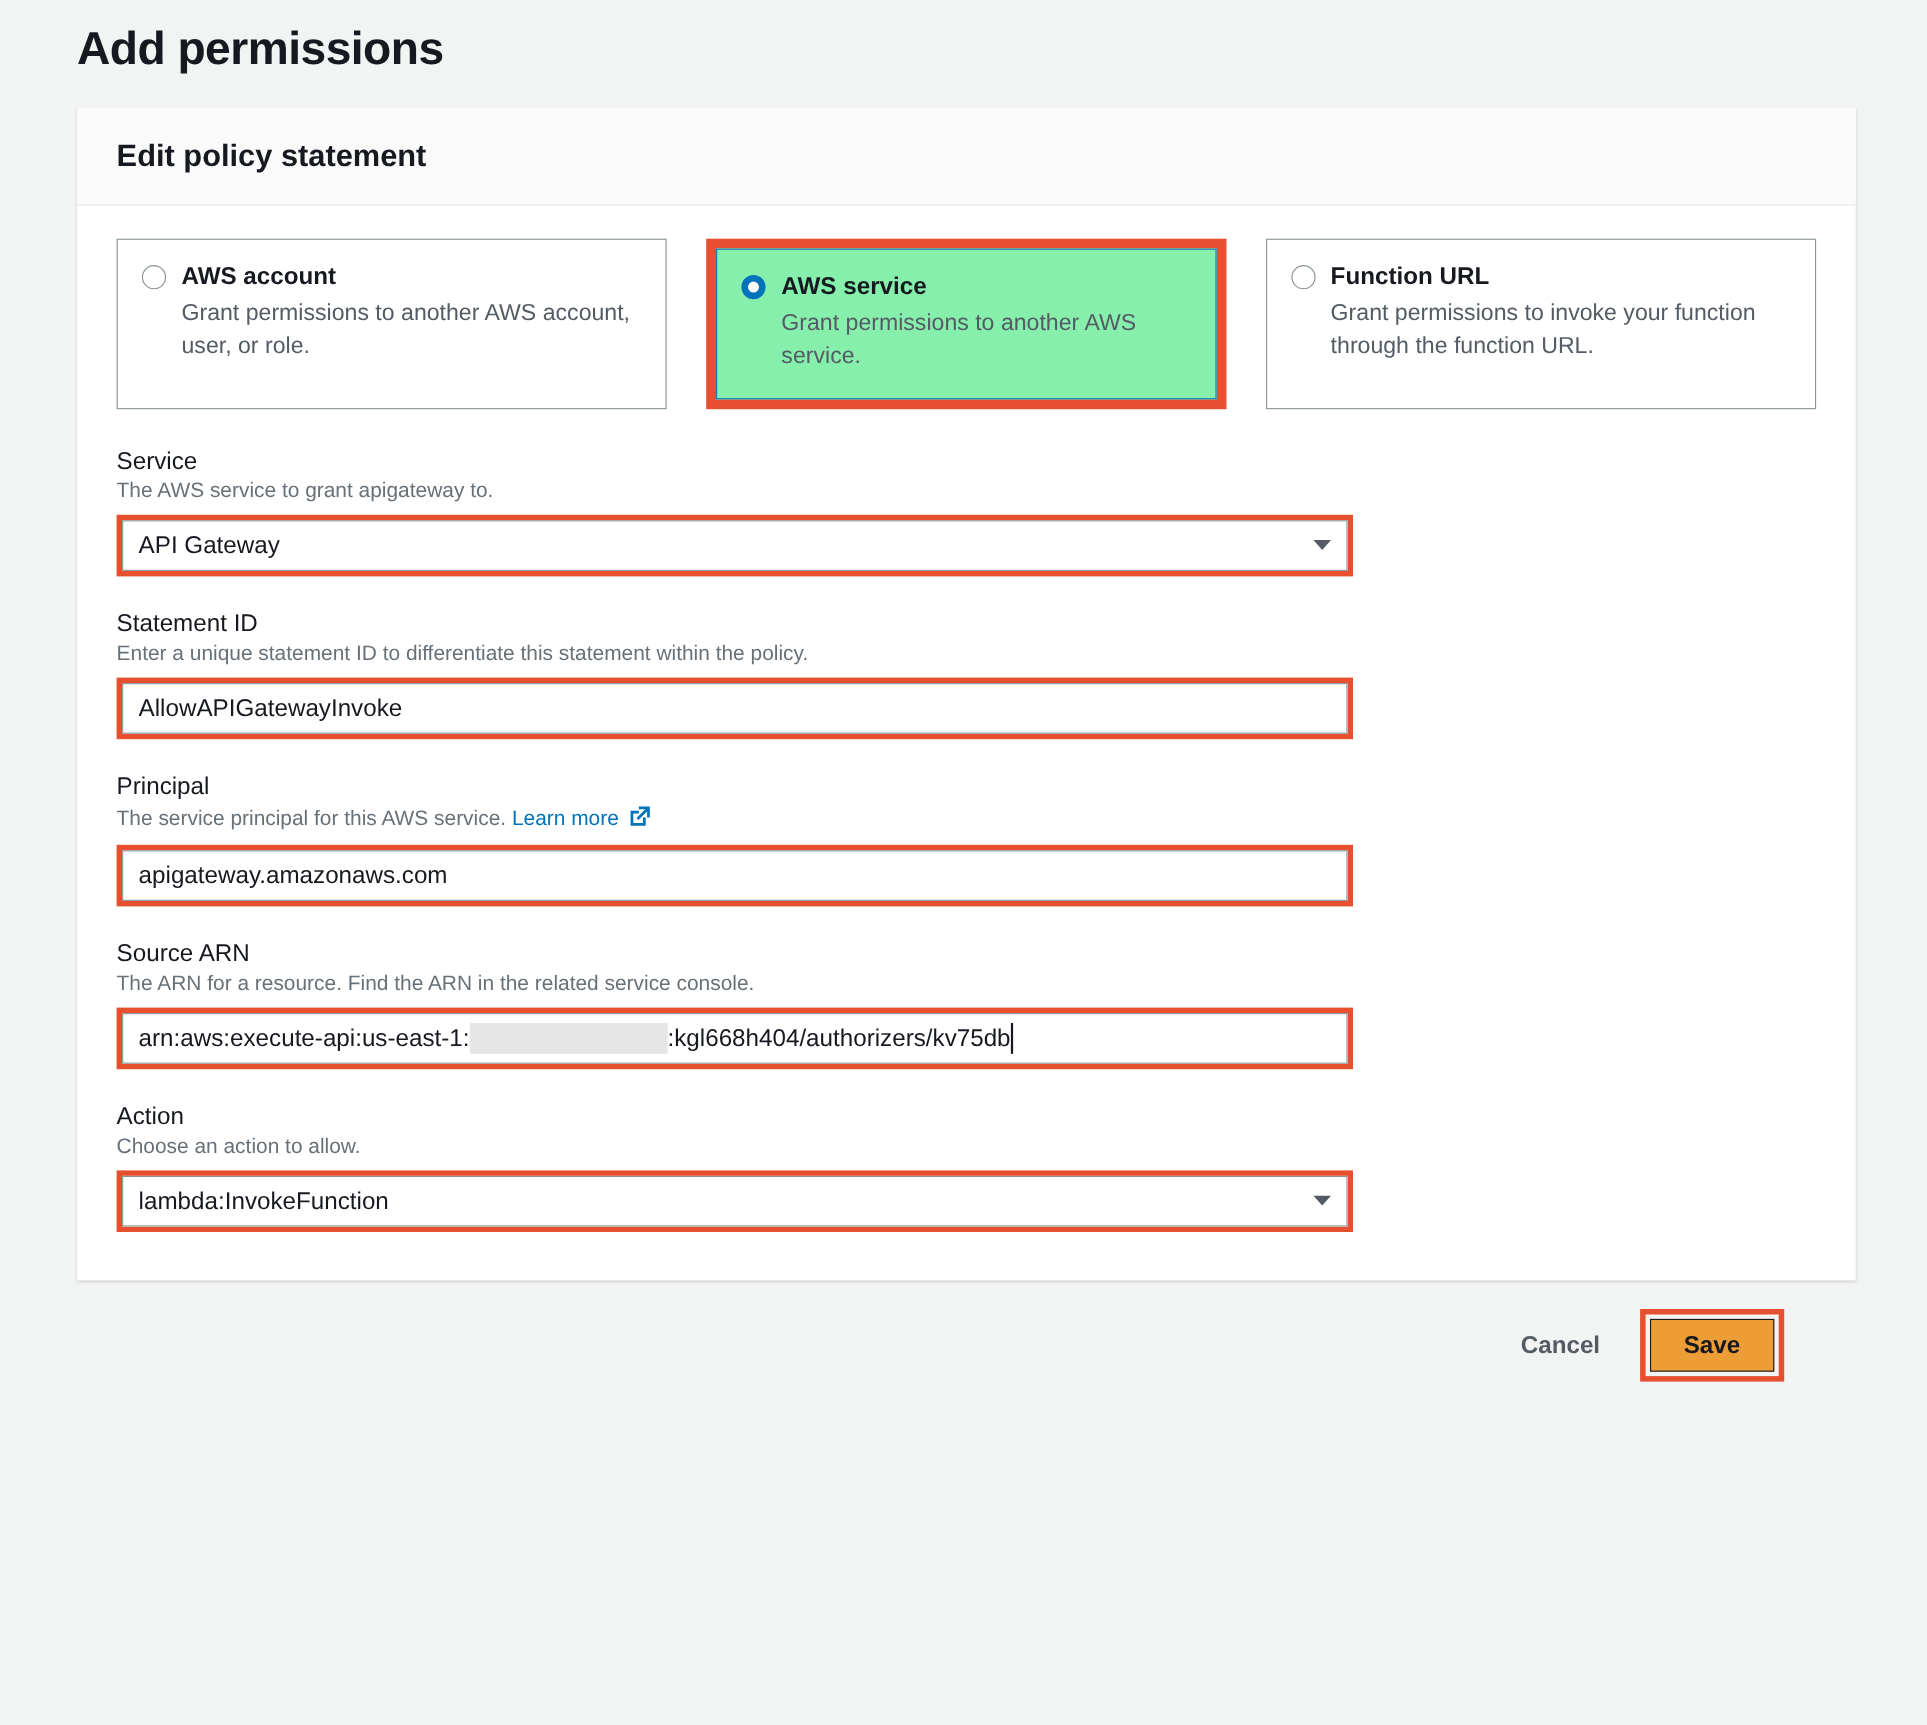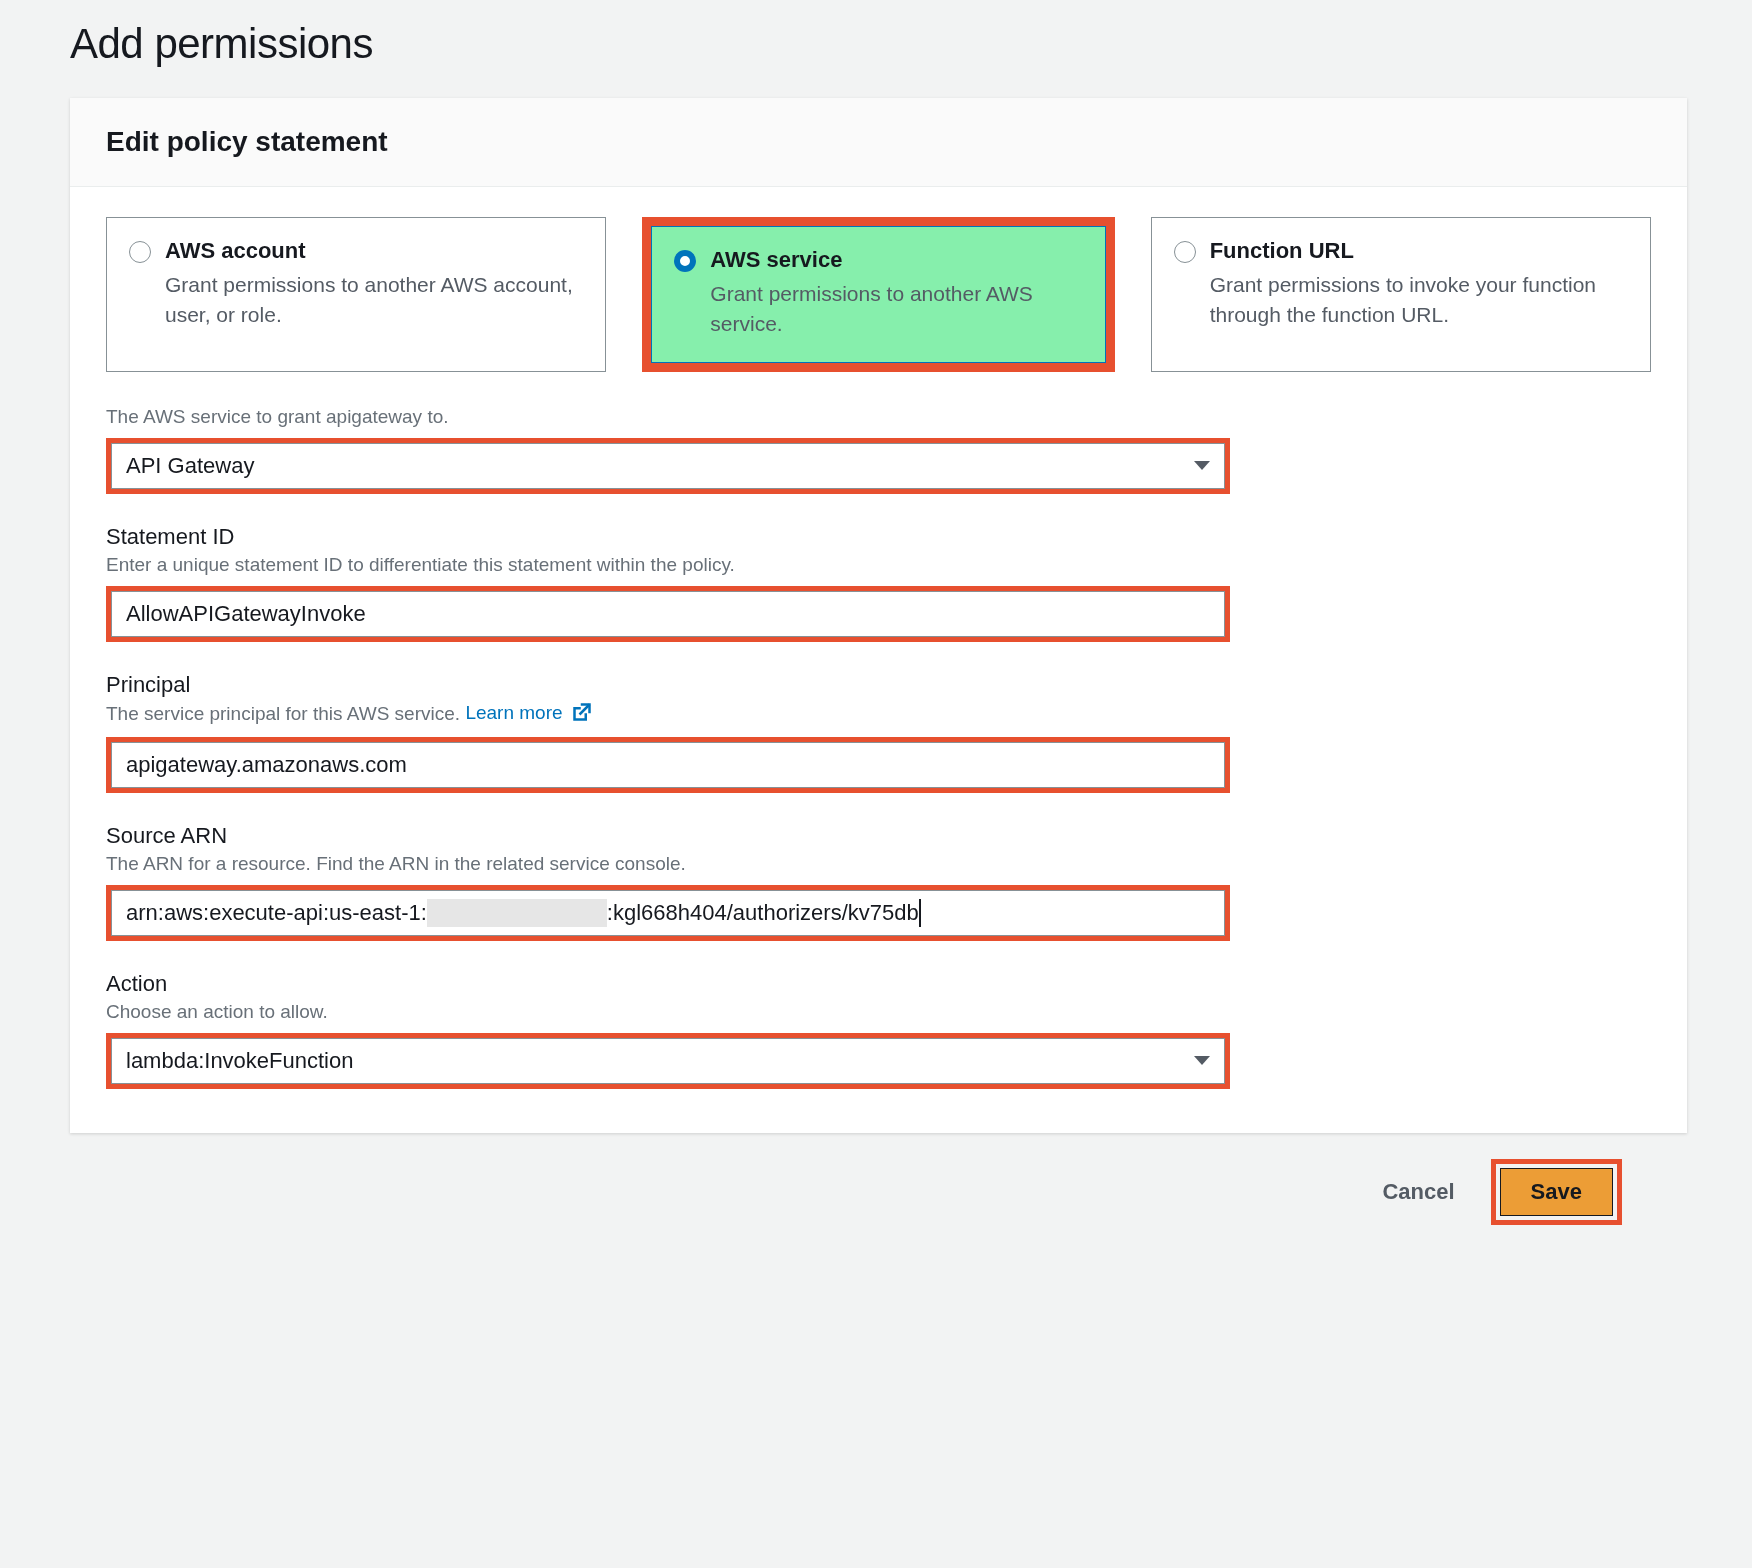--- a/index.html
+++ b/index.html
@@ -10,21 +10,21 @@
     padding: 0;
     width: 1752px;
     height: 1568px;
     font-size: 21px;
   }
   .page {
     padding: 20px 65px 30px 70px;
   }
   h1.page-title {
     font-size: 42px;
-    font-weight: 400;
+    font-weight: 700;
     color: #16191f;
     margin-bottom: 30px;
     letter-spacing: -0.5px;
   }
   .panel {
     background: #fff;
     box-shadow: 0 1px 3px rgba(0,0,0,0.15);
   }
   .panel-header {
     padding: 28px 36px;
@@ -220,20 +220,21 @@
         <div class="radio-card">
           <div class="radio-dot"></div>
           <div class="radio-content">
             <div class="radio-title">Function URL</div>
             <div class="radio-desc">Grant permissions to invoke your function through the function URL.</div>
           </div>
         </div>
       </div>
 
       <div class="form-group">
+        <div class="form-label">Service</div>
         <div class="form-help">The AWS service to grant apigateway to.</div>
         <div class="input-highlight">
           <div class="select-input">
             <span>API Gateway</span>
             <span class="caret"></span>
           </div>
         </div>
       </div>
 
       <div class="form-group">

